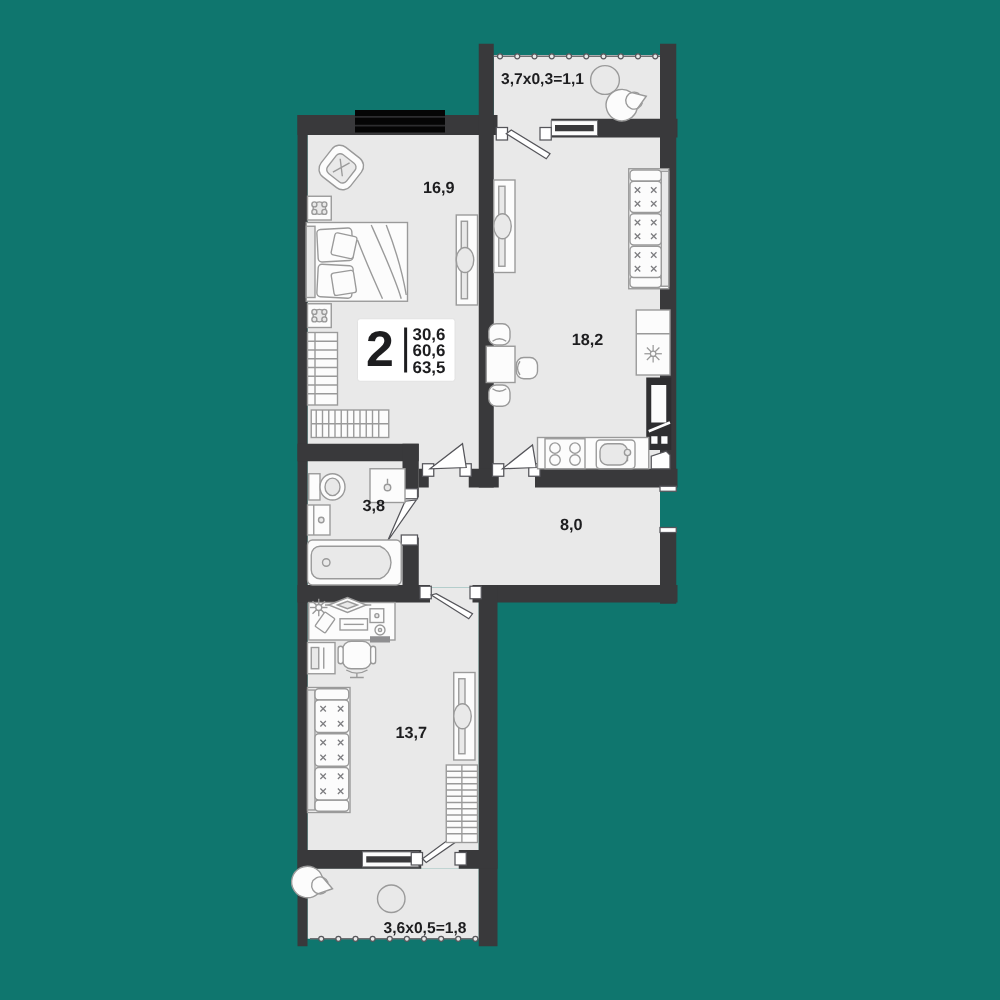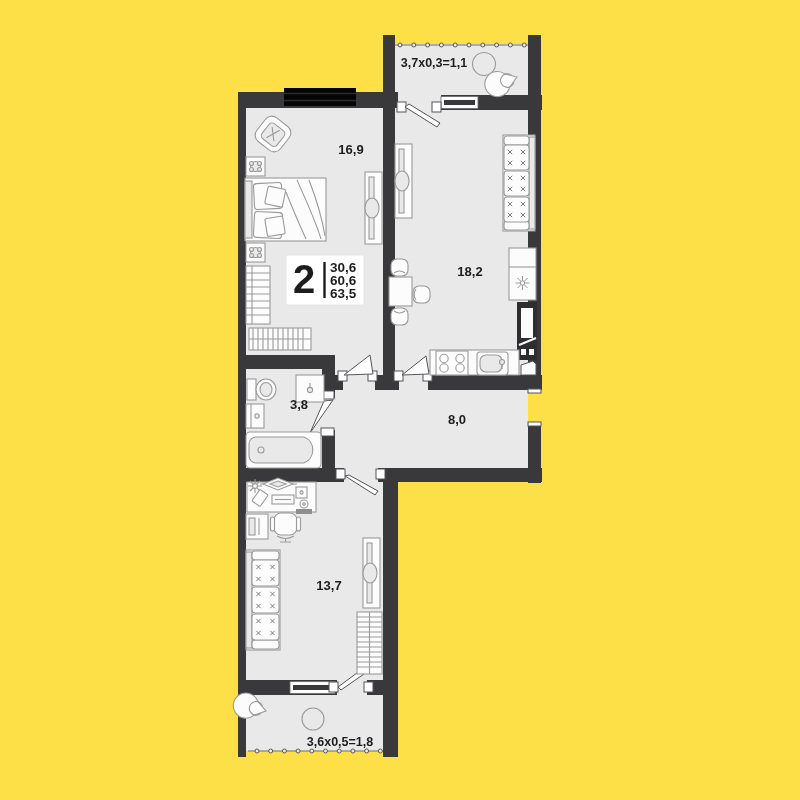--- a/index.html
+++ b/index.html
@@ -1,16 +1,16 @@
 <!DOCTYPE html>
 <html><head>
 <meta charset="utf-8">
 <style>
   html,body{margin:0;padding:0;background:#000;width:800px;height:800px;overflow:hidden}
-  #stage{position:relative;width:800px;height:800px;background:#fde047}
+  #stage{position:relative;width:800px;height:800px;background:#0f766e}
   svg{position:absolute;left:0;top:0}
   .wall{fill:#39393b;stroke:none}
   .floor{fill:#e9e9e9;stroke:none}
   .ln{stroke:#9a9a9a;stroke-width:1.1;fill:none}
   .lnw{stroke:#9a9a9a;stroke-width:1.1;fill:#fcfcfc}
   .lnf{stroke:#9a9a9a;stroke-width:1.1;fill:#e9e9e9}
   .door{fill:#ffffff;stroke:#55555a;stroke-width:1}
   .win{fill:#fcfcfc;stroke:#6a6a6e;stroke-width:.8}
   .winband{fill:#39393b}
   .rail{stroke:#6f6f72;stroke-width:1.2;fill:none}

